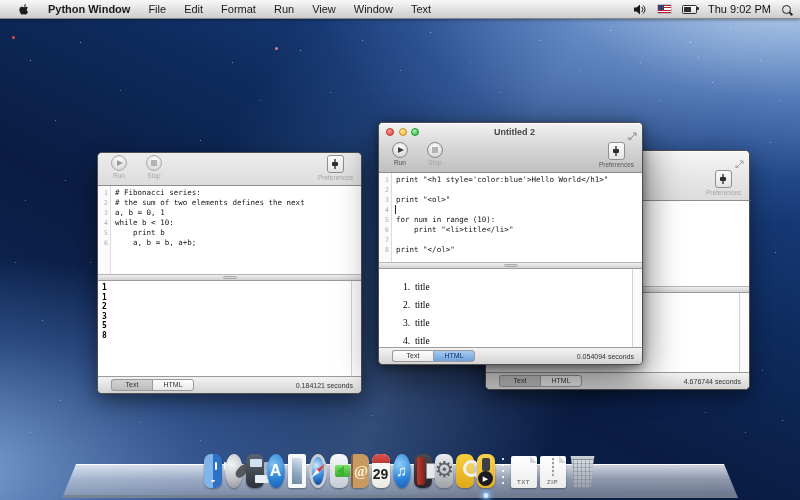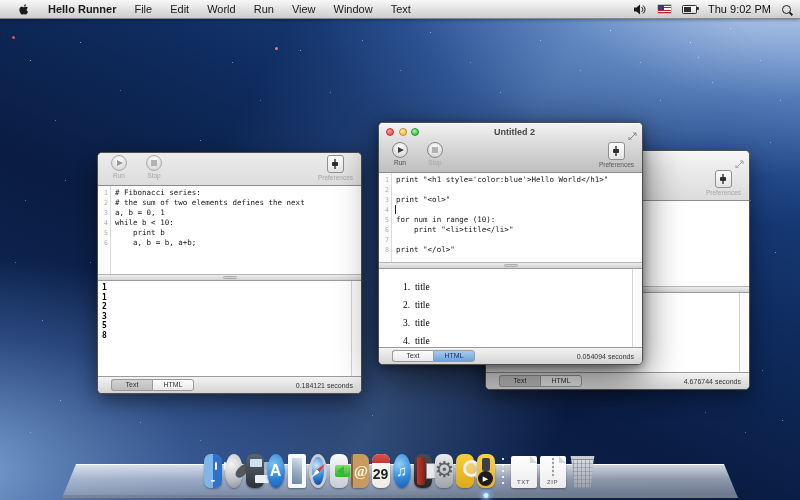--- a/index.html
+++ b/index.html
@@ -372,24 +372,24 @@
       <span class="timing">0.054094 seconds</span>
     </div>
   </div>
 
   <div class="menubar">
     <span class="mitem">
       <svg class="apple-logo" viewBox="0 0 16 16">
           <path fill="#1b1b1b" d="M11.6,8.4c0-1.8,1.5-2.7,1.6-2.7C12.3,4.4,11,4.3,10.5,4.2C9.4,4.1,8.3,4.9,7.7,4.9C7.1,4.9,6.2,4.2,5.3,4.2C4.1,4.2,3,4.9,2.4,6c-1.2,2.1-0.3,5.3,0.9,7c0.6,0.9,1.3,1.8,2.2,1.8c0.9,0,1.2-0.6,2.3-0.6c1.1,0,1.4,0.6,2.3,0.6c1,0,1.6-0.9,2.2-1.7c0.7-1,1-2,1-2.1C13.2,11,11.6,10.4,11.6,8.4z M9.9,3.1c0.5-0.6,0.8-1.4,0.7-2.2C9.9,1,9.1,1.4,8.6,2C8.1,2.5,7.8,3.3,7.9,4.1C8.7,4.2,9.4,3.7,9.9,3.1z"></path>
         </svg>
     </span>
-    <span class="app">Hello Runner</span>
+    <span class="app">Python Window</span>
     <span class="mitem">File</span>
     <span class="mitem">Edit</span>
-    <span class="mitem">World</span>
+    <span class="mitem">Format</span>
     <span class="mitem">Run</span>
     <span class="mitem">View</span>
     <span class="mitem">Window</span>
     <span class="mitem">Text</span>
     <span class="mb-right">
       <svg class="vol-icon" width="13" height="11" viewBox="0 0 13 11">
           <path fill="#1b1b1b" d="M0 3.5h2.5L6 .5v10L2.5 7.5H0z"></path>
           <path d="M7.5 3 a3 3 0 0 1 0 5 M9 1.5 a5 5 0 0 1 0 8" stroke="#1b1b1b" stroke-width="1" fill="none"></path>
         </svg>
       <span class="flag"></span>

